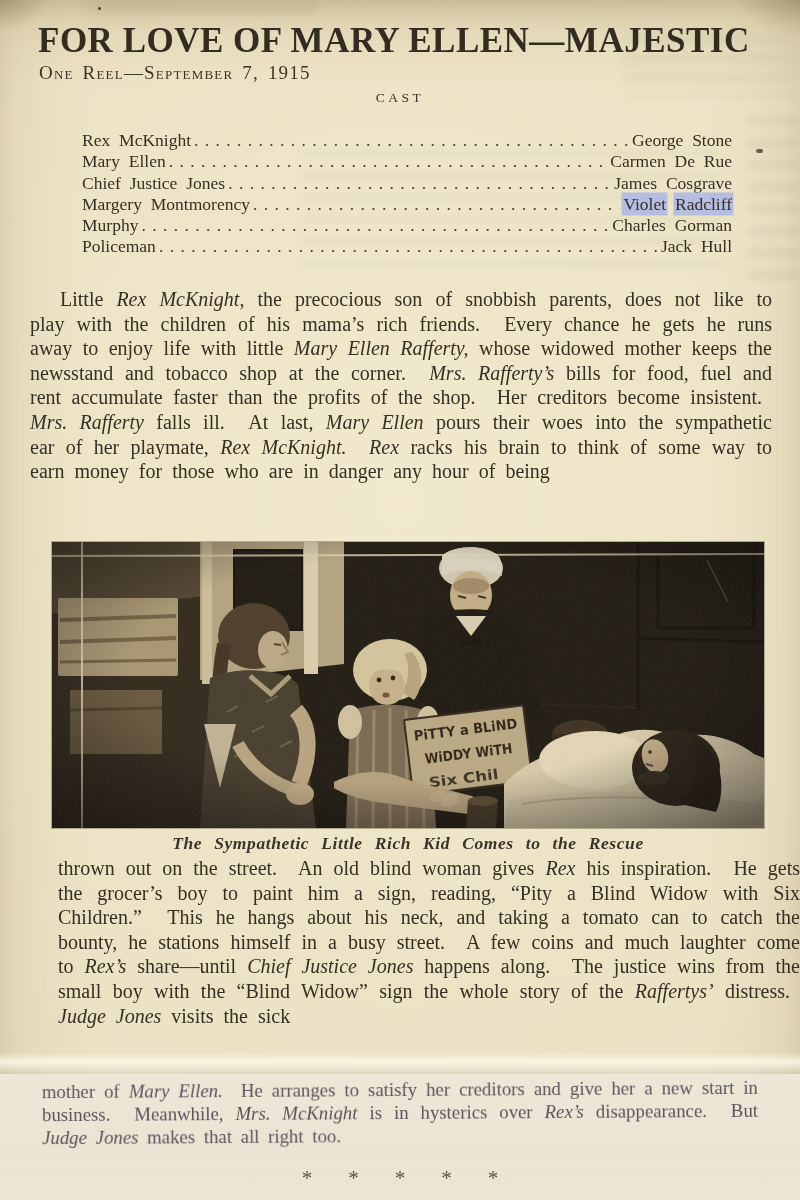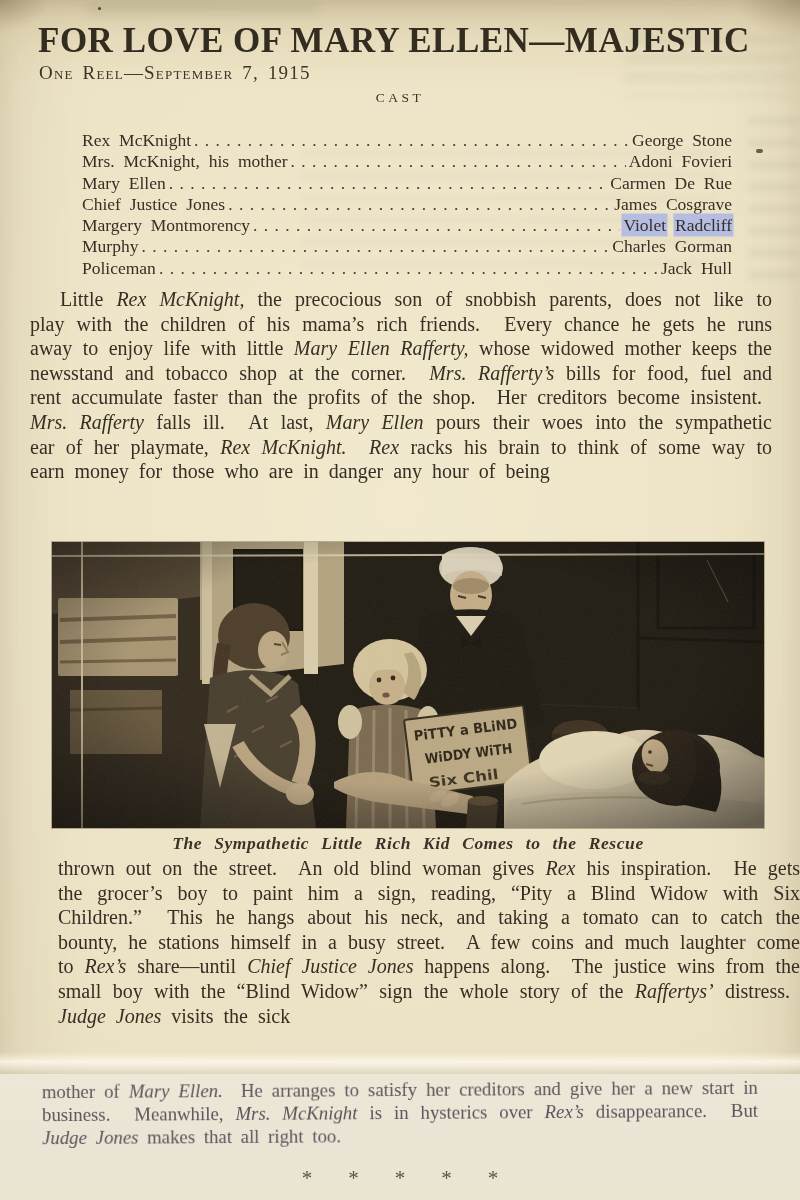--- a/index.html
+++ b/index.html
@@ -114,25 +114,20 @@
   <div class="release">One Reel—September 7, 1915</div>
   <div class="cast-heading">CAST</div>
 
   <div class="cast-list" id="cast-list">
     <div class="cast-row">
       <span class="role">Rex McKnight</span>
       <span class="leader"></span>
       <span class="actor">George Stone</span>
     </div>
 
-    <div class="cast-row">
-      <span class="role">Mrs. McKnight, his mother</span>
-      <span class="leader"></span>
-      <span class="actor">Adoni Fovieri</span>
-    </div>
 
     <div class="cast-row">
       <span class="role">Mary Ellen</span>
       <span class="leader"></span>
       <span class="actor">Carmen De Rue</span>
     </div>
 
 
     <div class="cast-row">
       <span class="role">Chief Justice Jones</span>

